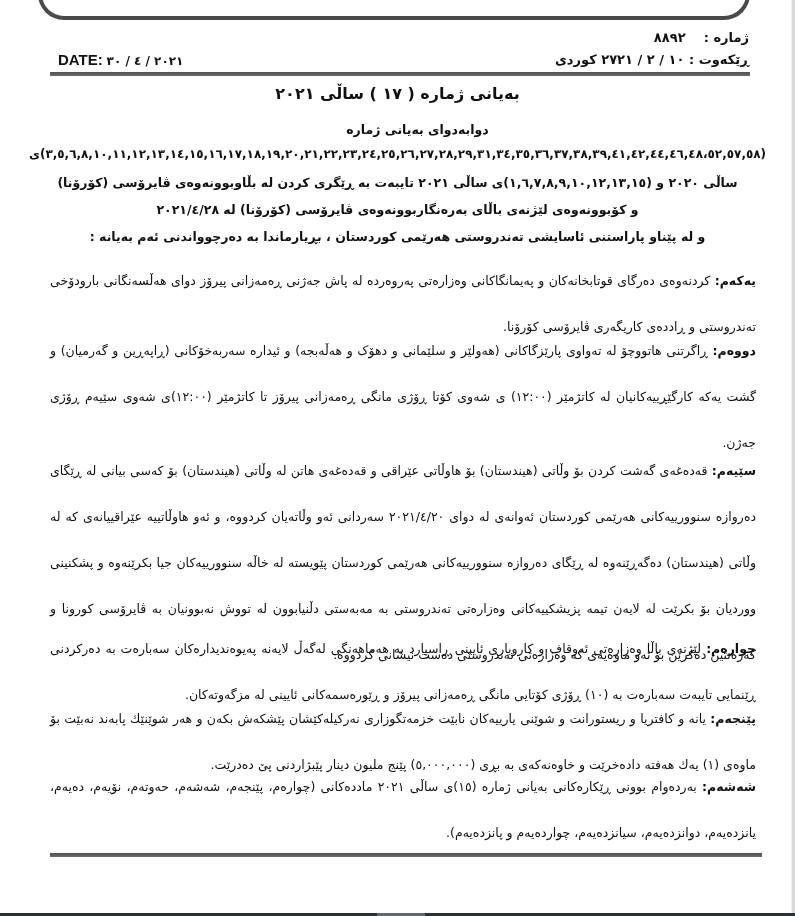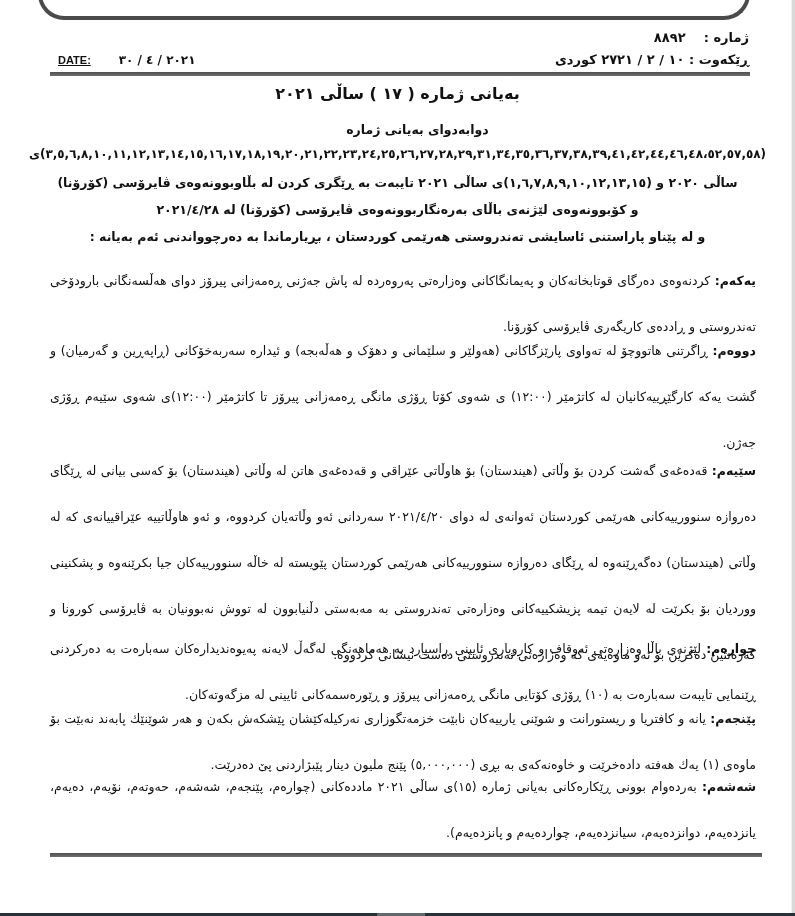--- a/index.html
+++ b/index.html
@@ -27,22 +27,22 @@
     font-weight: bold; font-size: 13px;
   }
   .ref-date {
     position: absolute; right: 46px; top: 52px; direction: rtl;
     font-weight: bold; font-size: 13px; margin-left: 28px;
   }
   .date-en {
     position: absolute; left: 58px; top: 51px; font-size: 14px; font-weight: bold;
     font-family: "Liberation Sans", sans-serif;
   }
-  .date-en .date-label { font-size: 11px; text-decoration: underline; }
-  .date-en .date-val { margin-left: 24px; font-family: "DejaVu Sans", sans-serif; font-size: 12px; }
+  .date-en .date-label { font-size: 15px; }
+  .date-en .date-val { margin-left: 0; font-family: "DejaVu Sans", sans-serif; font-size: 12px; }
 
   .rule {
     position: absolute; left: 50px; width: 700px; height: 4px;
     background: linear-gradient(#4f4f4f, #6e6e6e);
   }
   .rule-top { top: 72px; }
   .rule-bottom { left: 50px; width: 712px; top: 853px; }
 
   .title {
     position: absolute; left: 0; width: 795px; top: 84px; text-align: center;

